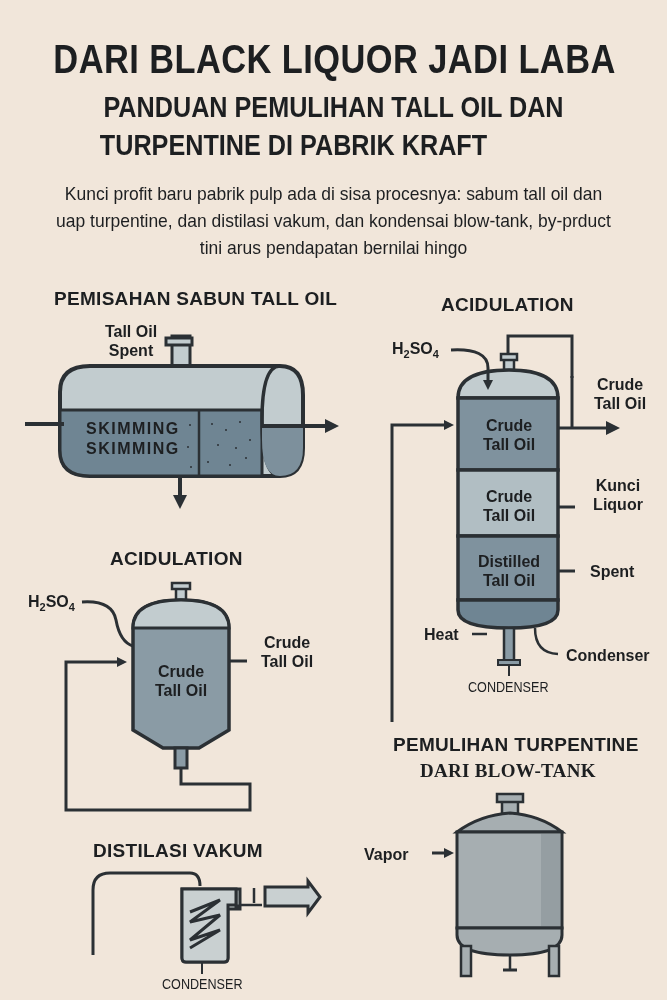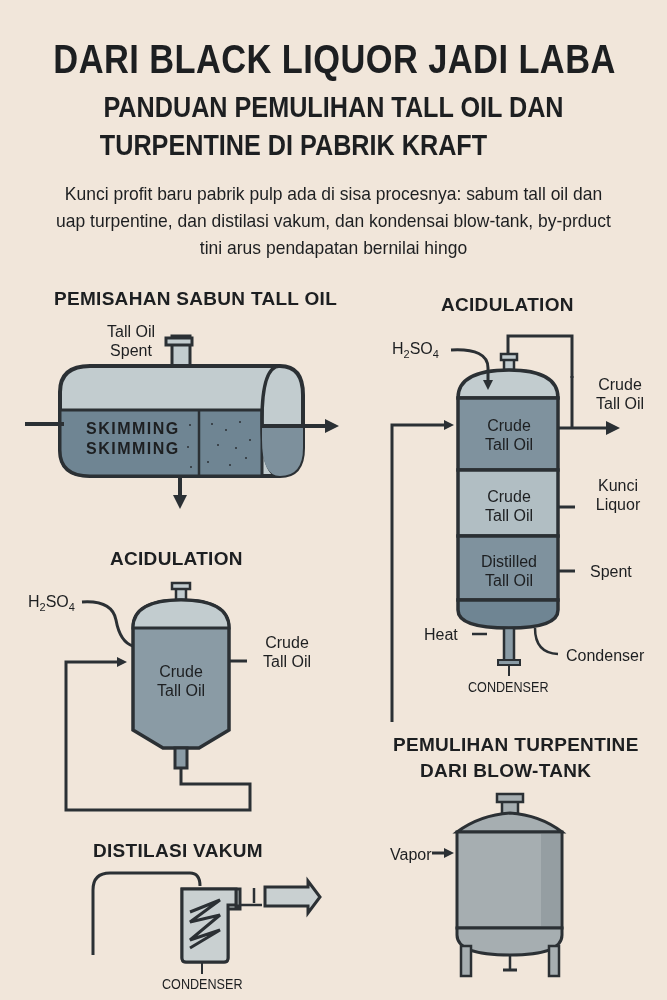--- a/index.html
+++ b/index.html
@@ -8,21 +8,21 @@
   .abs { position:absolute; }
   .title { left:0; width:667px; text-align:center; font-weight:700; top:36px; font-size:41px; letter-spacing:0.5px;
            transform:scaleX(0.84); transform-origin:center; white-space:nowrap; }
   .sub { left:0; width:667px; text-align:center; font-weight:700; font-size:30px; white-space:nowrap;
          transform:scaleX(0.84); transform-origin:center; }
   .sub1 { top:90px; }
   .sub2 { top:128px; left:-40px; }
   .intro { left:30px; width:607px; top:180px; text-align:center; font-size:19px; line-height:27px;
            transform:scaleX(0.92); transform-origin:center; }
   .sec { font-weight:700; font-size:19px; white-space:nowrap; letter-spacing:0.3px; }
-  .lbl { font-size:16px; line-height:19px; white-space:nowrap; }
+  .lbl { font-size:16px; line-height:19px; white-space:nowrap;font-weight:bold; }
   .c { text-align:center; }
   svg { position:absolute; left:0; top:0; }
   .small-caps { font-size:14px; font-weight:400; transform:scaleX(0.9); transform-origin:left; }
 </style>
 </head>
 <body>
 
 <div class="abs title">DARI BLACK LIQUOR JADI LABA</div>
 <div class="abs sub sub1">PANDUAN PEMULIHAN TALL OIL DAN</div>
 <div class="abs sub sub2">TURPENTINE DI PABRIK KRAFT</div>
@@ -174,15 +174,15 @@
 
 <div class="abs lbl" style="left:424px;top:625px;">Heat</div>
 <div class="abs lbl" style="left:566px;top:646px;">Condenser</div>
 <div class="abs small-caps" style="left:468px;top:679px;">CONDENSER</div>
 
 <div class="abs sec" style="left:93px;top:840px;">DISTILASI VAKUM</div>
 <div class="abs small-caps" style="left:162px;top:976px;">CONDENSER</div>
 
 <div class="abs sec" style="left:393px;top:732px;line-height:26px;">
   <div>PEMULIHAN TURPENTINE</div>
-  <div style="padding-left:27px;">DARI BLOW-TANK</div>
+  <div style="padding-left:27px;font-family:Liberation Serif, serif;">DARI BLOW-TANK</div>
 </div>
-<div class="abs lbl" style="left:390px;top:845px;text-align:right;">Vapor</div>
+<div class="abs lbl" style="left:364px;top:845px;text-align:right;">Vapor</div>
 
 </body></html>

